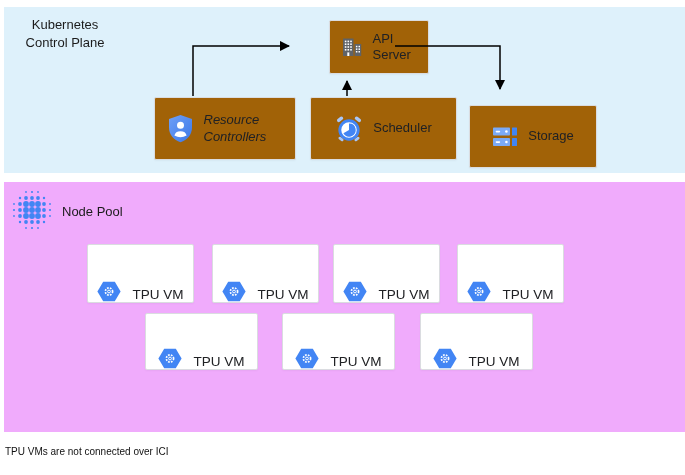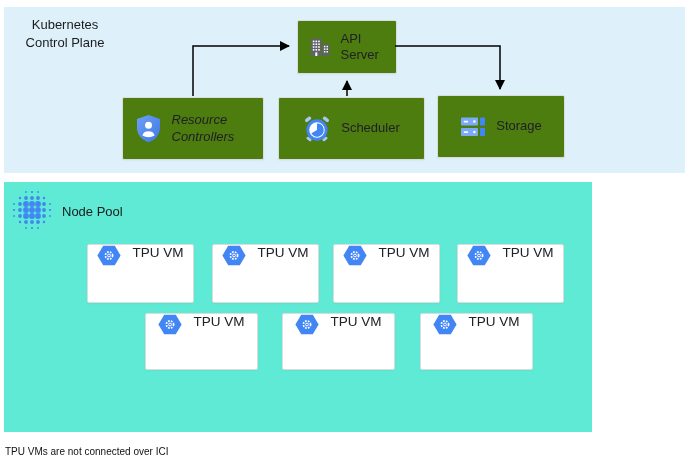--- a/index.html
+++ b/index.html
@@ -2,43 +2,44 @@
 <html><head>
 <meta charset="utf-8">
 <style>
   html,body{margin:0;padding:0;}
   body{
     width:685px;height:475px;position:relative;background:#ffffff;
     font-family:"Liberation Sans",sans-serif;color:#202124;overflow:hidden;
   }
   .panel{position:absolute;}
   .panel-blue{left:4px;top:7px;width:678px;height:166px;background:#DEF1FB;padding-left:29px;}
-  .panel-yellow{left:4px;top:182px;width:588px;height:250px;background:#5eead4;}
+  .panel-yellow{left:4px;top:182px;width:682px;height:250px;background:#f0abfc;}
 
   .section-label{position:absolute;font-size:13px;line-height:1.4;color:#1b1b1b;}
   .cp-label{left:8px;top:9px;width:106px;text-align:center;}
   .np-label{left:58px;top:21px;font-size:13px;}
 
   .node-box{
-    position:absolute;background:#4d7c0f;border:1px solid #dadce0;border-radius:2px;
+    position:absolute;background:#a16207;border:1px solid #dadce0;border-radius:2px;
     display:flex;align-items:center;justify-content:center;gap:10px;
     box-shadow:0 1px 2px rgba(0,0,0,0.04);
+    margin-left:32px;
   }
   .node-box .lbl{font-size:13px;line-height:1.25;color:#202124;}
 
   .box-api{left:293px;top:13px;width:98px;height:52px;gap:9px;}
   .box-api .lbl{width:46px;}
   .box-rc{left:118px;top:90px;width:140px;height:61px;}
   .box-rc .lbl{width:80px;font-style:italic;}
   .box-sched{left:274px;top:90px;width:145px;height:61px;}
-  .box-storage{left:433px;top:88px;width:126px;height:61px;}
+  .box-storage{left:433px;top:98px;width:126px;height:61px;}
 
   .vm-box{
     position:absolute;background:#ffffff;border:1px solid #dadce0;border-radius:2px;
-    display:flex;align-items:flex-start;justify-content:center;gap:11px;
+    display:flex;align-items:flex-end;justify-content:center;gap:11px;
     box-shadow:0 1px 2px rgba(0,0,0,0.04);
   }
   .vm-box .lbl{font-size:13.5px;color:#202124;}
   .vm-r1{top:62px;width:105px;height:57px;}
   .vm-r2{top:131px;width:111px;height:55px;}
   .vm-1{left:83px;} .vm-2{left:208px;} .vm-3{left:329px;} .vm-4{left:453px;}
   .vm-5{left:141px;} .vm-6{left:278px;} .vm-7{left:416px;}
 
   .np-icon{position:absolute;left:8px;top:8px;}
 

